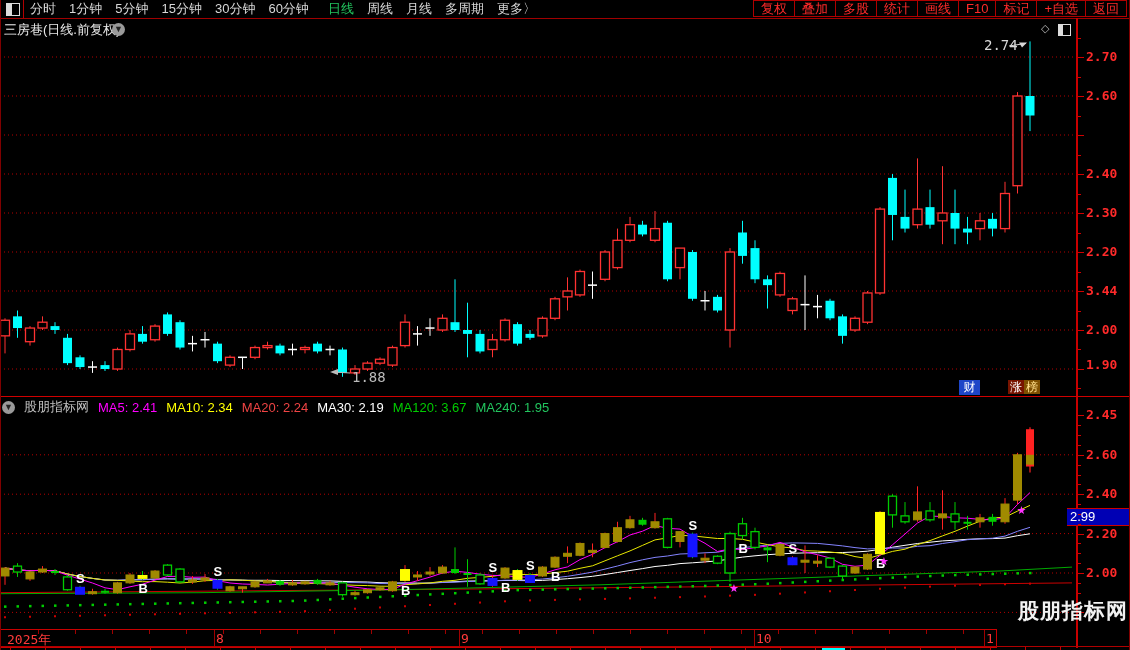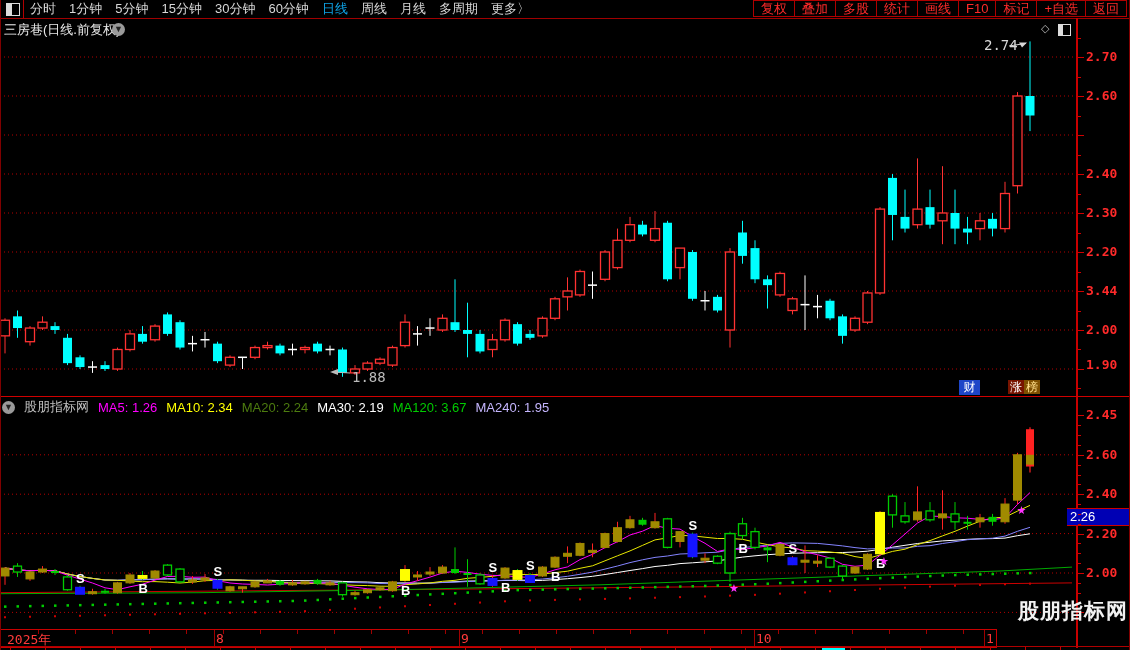--- a/index.html
+++ b/index.html
@@ -5,21 +5,21 @@
   html,body{margin:0;padding:0;background:#000;}
   #app{position:relative;width:1130px;height:650px;background:#000;overflow:hidden;
        font-family:"Liberation Sans",sans-serif;-webkit-font-smoothing:none;}
   
   #topbar{position:absolute;left:0;top:0;width:1130px;height:18px;border-bottom:1px solid #a00000;}
   #tl-iconbox{position:absolute;left:0;top:0;width:22px;height:18px;border-right:1px solid #b00000;border-left:1px solid #b00000;}
   #tl-icon{position:absolute;left:5px;top:3px;width:12px;height:11px;border:1px solid #ddd;background:#000;}
   #tl-icon::after{content:"";position:absolute;left:0;top:0;width:5px;height:11px;background:#ddd;}
   #menuL{position:absolute;left:30px;top:0;height:18px;display:flex;align-items:center;gap:13px;}
   #menuL .mi{color:#d8d8d8;font-size:13px;line-height:18px;cursor:default;white-space:nowrap;}
-  #menuL .mi.active{color:#0ea5e9;}
+  #menuL .mi.active{color:#22c55e;margin-left:6px;}
   #menuR{position:absolute;right:3px;top:0;height:17px;display:flex;}
   #menuR .mb{color:#ff2a2a;font-size:13px;line-height:15px;padding:0 7px;border:1px solid #b00000;border-left:none;white-space:nowrap;}
   #menuR .mb:first-child{border-left:1px solid #b00000;}
   
   #titlerow{position:absolute;left:0;top:19px;width:1076px;height:18px;}
   #stock-title{position:absolute;left:4px;top:2px;color:#e8e8e8;font-size:13px;white-space:nowrap;}
   .chev{display:inline-block;width:13px;height:13px;border-radius:50%;background:#9a9a9a;color:#222;
         font-size:9px;line-height:13px;text-align:center;vertical-align:-2px;}
   #title-chev{position:absolute;left:112px;top:4px;}
   #diamond-ic{position:absolute;left:1041px;top:3px;color:#b8b8b8;font-size:11px;}
@@ -606,29 +606,29 @@
   <div id="vaxis"></div>
   <div id="axis-col"></div>
 
   <div id="sep1"></div>
   <div id="fin-btn">财</div>
   <div id="rank-btn"><span class="z">涨</span><span class="b">榜</span></div>
 
   <div id="p2head">
     <span class="chev">▼</span>
     <span class="src">股朋指标网</span>
-  <span class="ma" style="color: rgb(255, 0, 255);">MA5: 1.26</span>
+  <span class="ma" style="color: rgb(255, 0, 255);">MA5: 2.41</span>
       <span class="ma" style="color: rgb(255, 255, 0);">MA10: 2.34</span>
-      <span class="ma" style="color: #4d7c0f;">MA20: 2.24</span>
+      <span class="ma" style="color: #ef4444;">MA20: 2.24</span>
       <span class="ma" style="color: rgb(255, 255, 255);">MA30: 2.19</span>
       <span class="ma" style="color: rgb(0, 204, 0);">MA120: 3.67</span>
-      <span class="ma" style="color: #c4b5fd;">MA240: 1.95</span>
+      <span class="ma" style="color: #22c55e;">MA240: 1.95</span>
     </div>
 
-  <div id="price-marker">2.26</div>
+  <div id="price-marker">2.99</div>
 
   <div id="timeline">
       <div class="tlab" style="left: 6px;">2025年</div>
       <div class="tlab" style="left: 215px;">8</div>
       <div class="tlab" style="left: 460px;">9</div>
       <div class="tlab" style="left: 755px;">10</div>
       <div class="tlab" style="left: 985px;">1</div>
       <div class="tdiv" style="left: 213px;"></div>
       <div class="tdiv" style="left: 458px;"></div>
       <div class="tdiv" style="left: 753px;"></div>

